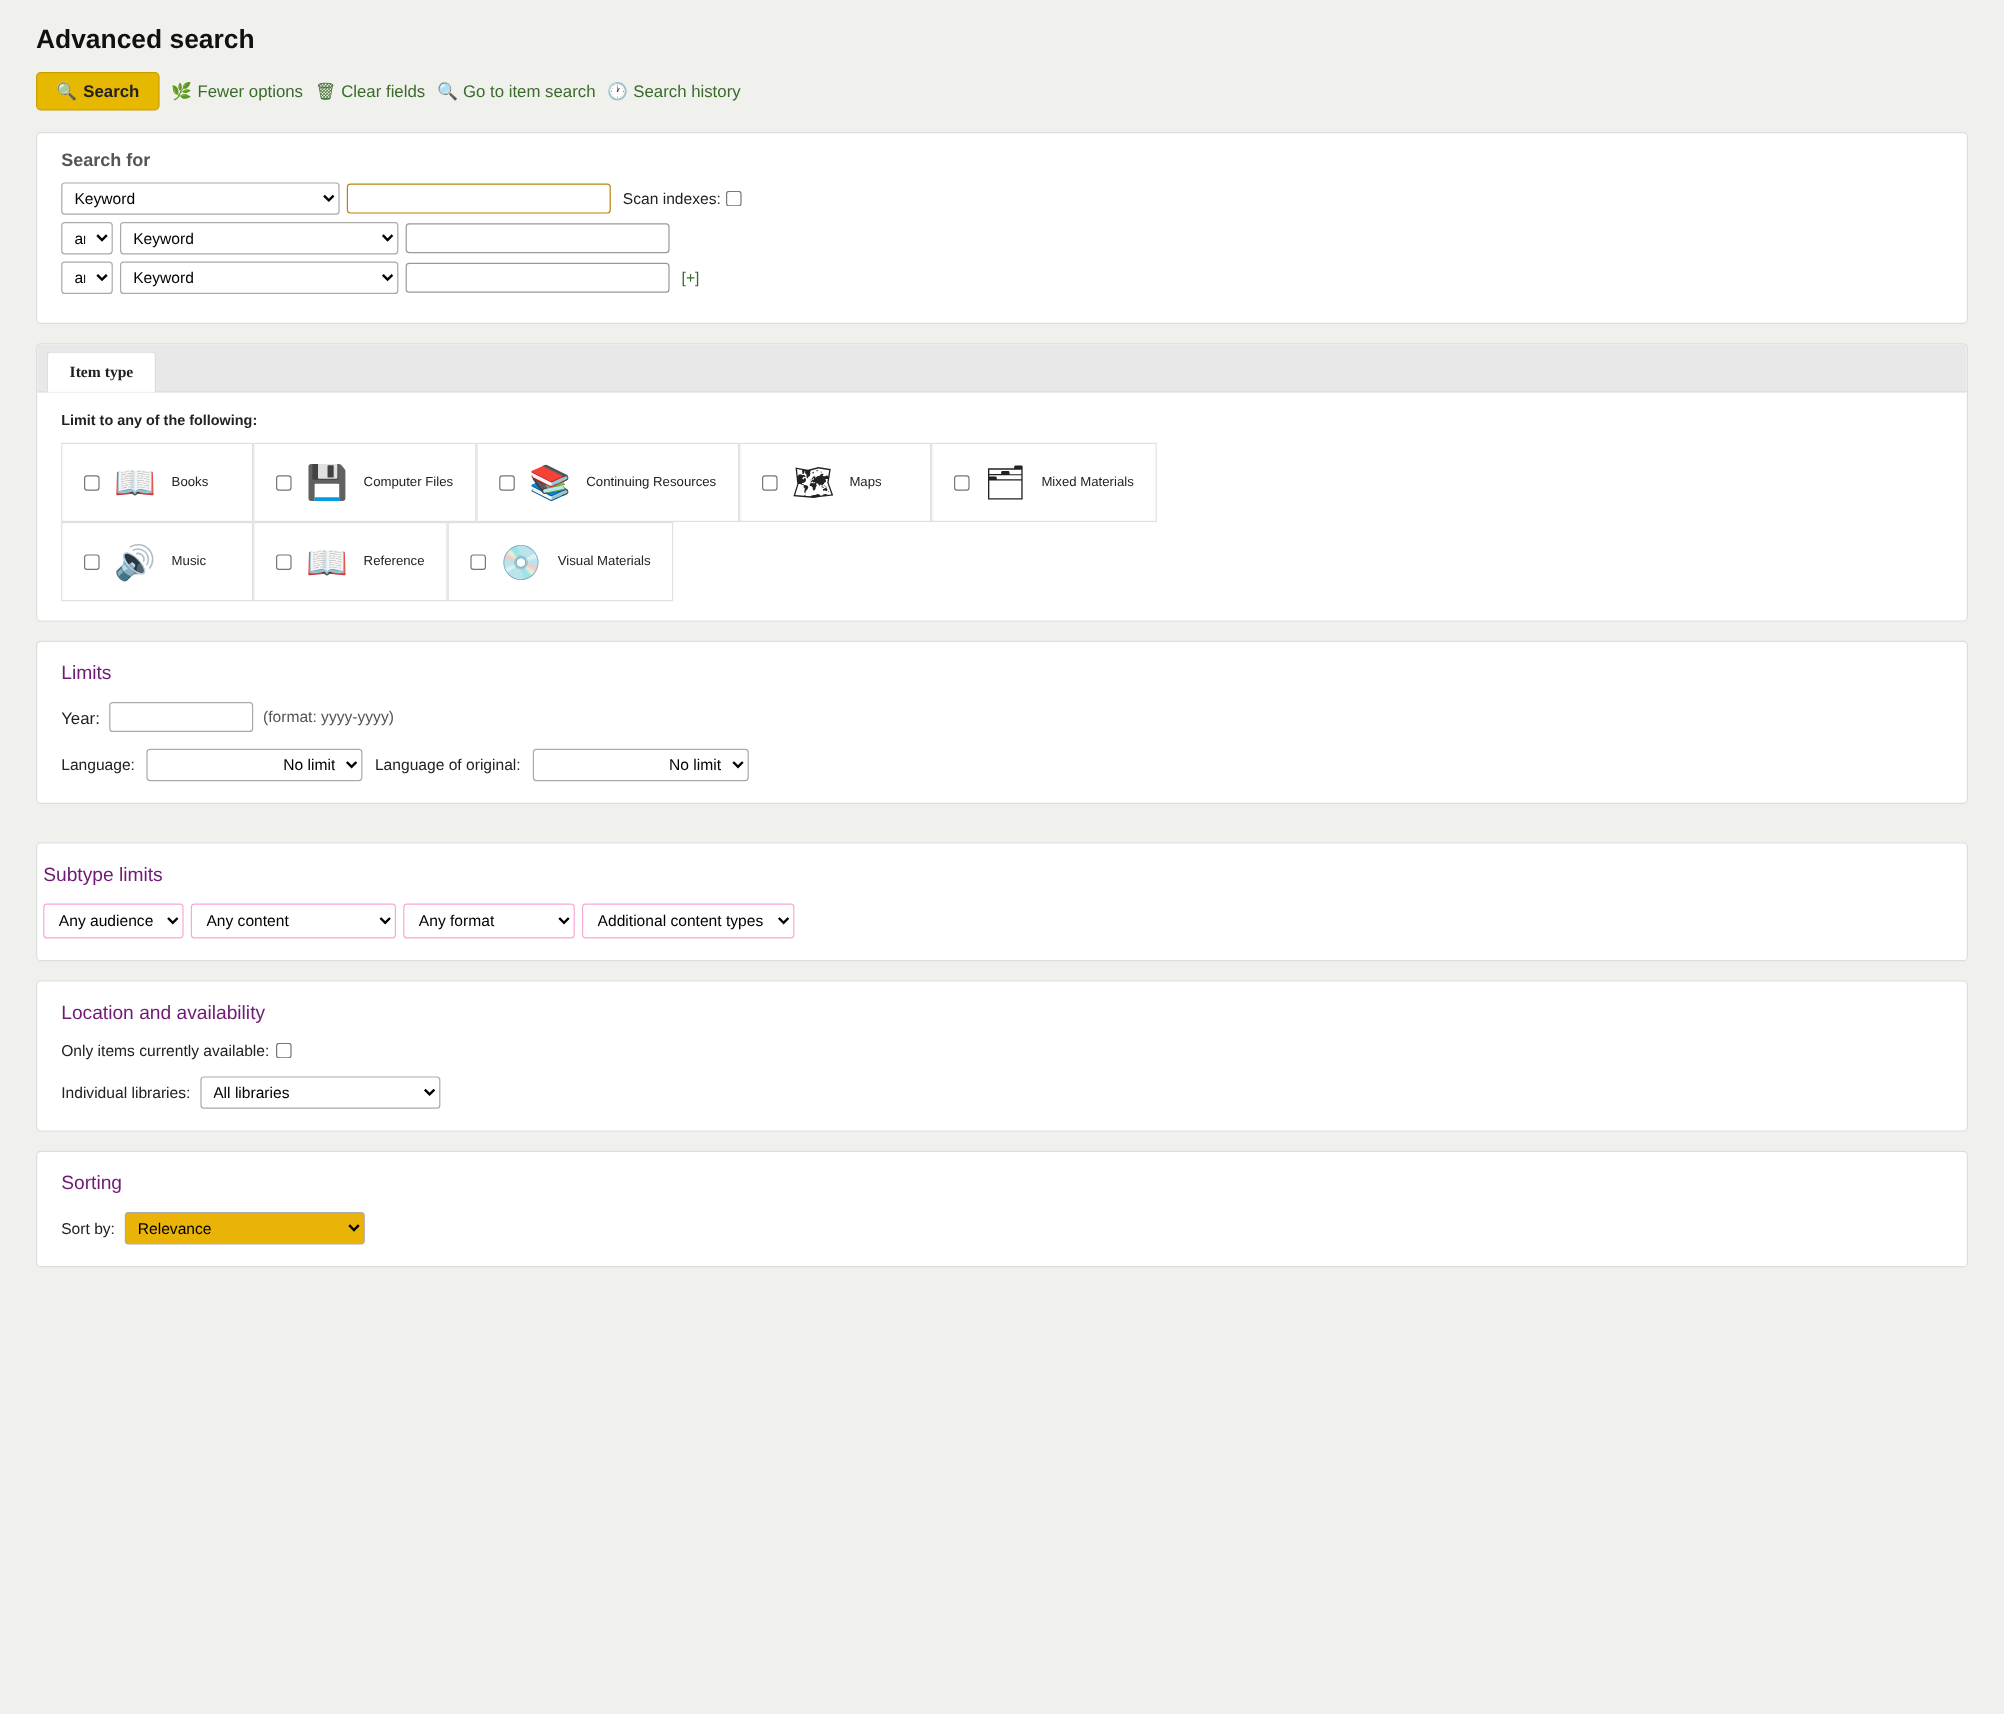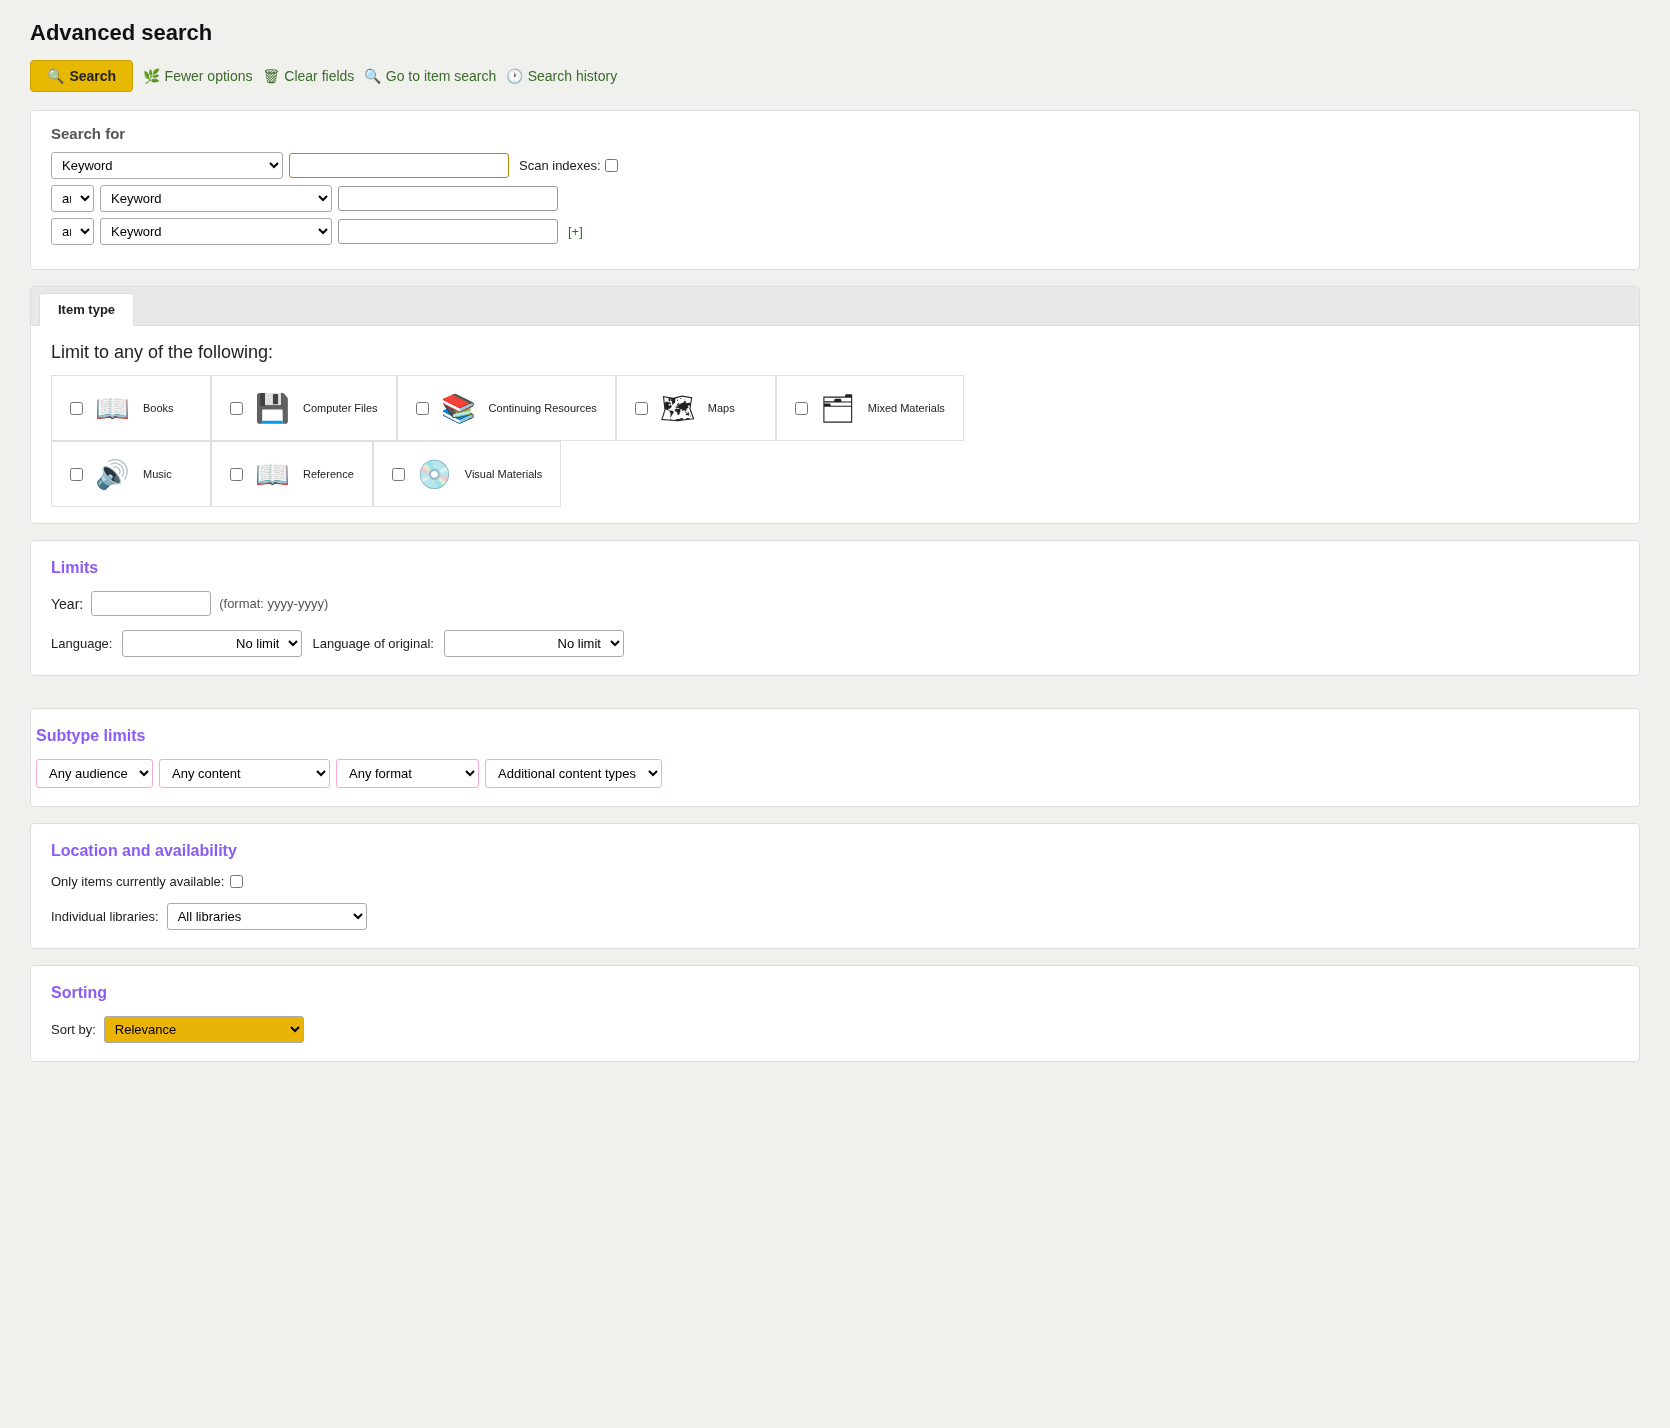--- a/index.html
+++ b/index.html
@@ -42,22 +42,22 @@
       color: #3a6b2a;
       font-size: 14px;
       cursor: pointer;
       display: flex;
       align-items: center;
       gap: 4px;
       text-decoration: none;
     }
     .section-title {
       font-size: 16px;
-      font-weight: bold;
-      color: #8b5cf6;
+      font-weight: normal;
+      color: #701a75;
       margin-bottom: 14px;
     }
     .search-for-section {
       background: #fff;
       border: 1px solid #ddd;
       border-radius: 4px;
       margin-bottom: 16px;
       padding: 14px 20px 18px;
     }
     .search-for-title {
@@ -121,27 +121,28 @@
       background: #fff;
       border: 1px solid #ddd;
       border-bottom: 1px solid #fff;
       border-radius: 3px 3px 0 0;
       padding: 8px 18px;
       font-size: 13px;
       font-weight: bold;
       cursor: pointer;
       margin: 6px 0 -1px 8px;
       color: #222;
+      font-family: Liberation Serif, serif;
     }
     .item-type-body {
       padding: 16px 20px;
     }
     .limit-title {
-      font-size: 18px;
-      font-weight: normal;
+      font-size: 12px;
+      font-weight: bold;
       margin-bottom: 12px;
     }
     .item-cell {
       display: flex;
       align-items: center;
       gap: 6px;
       padding: 12px 18px;
       border: 1px solid #e0e0e0;
       min-width: 160px;
       font-size: 13px;

